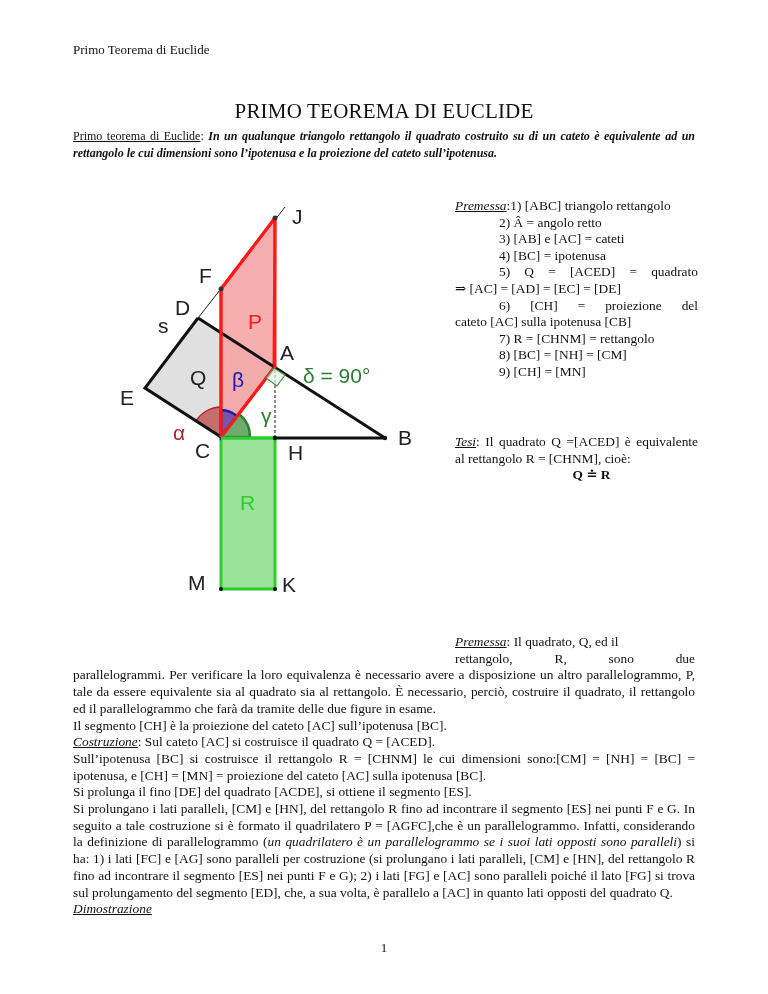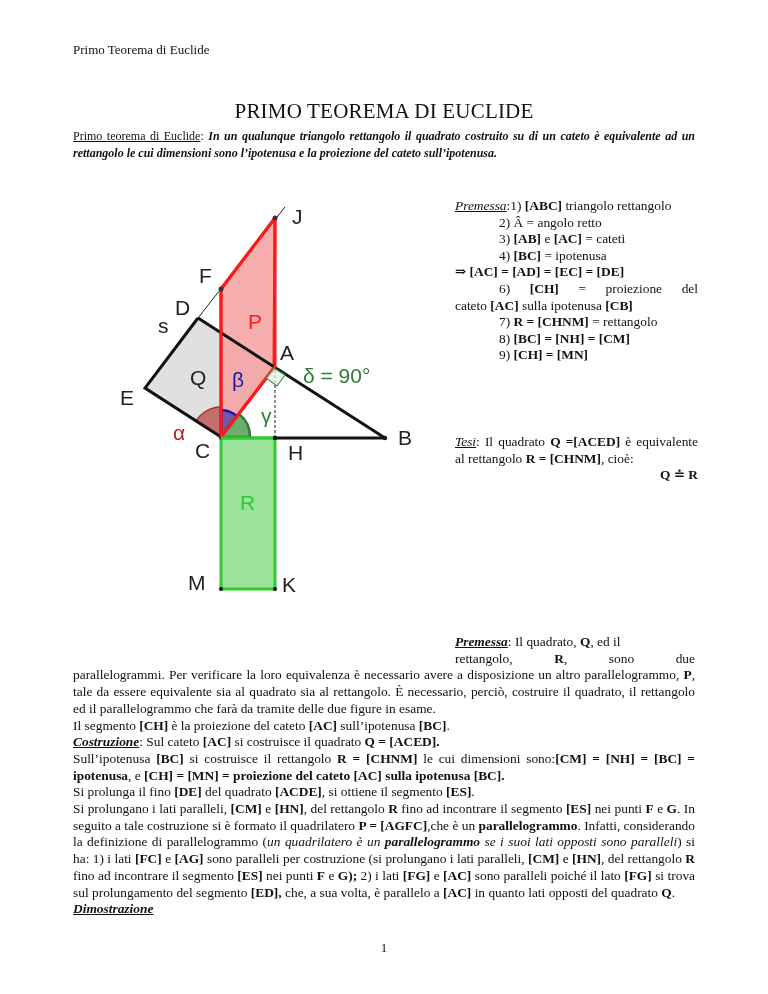--- a/index.html
+++ b/index.html
@@ -6,27 +6,27 @@
   body {
     width: 768px; height: 994px; position: relative; overflow: hidden;
     font-family: "Liberation Serif", "DejaVu Serif", serif; color: #111;
   }
   .header { position: absolute; left: 73px; top: 42px; font-size: 13px; }
   .title { position: absolute; left: 0; width: 768px; top: 99px; text-align: center; font-size: 21px; letter-spacing: 0.2px; }
   .statement { position: absolute; left: 73px; top: 128px; width: 622px; font-size: 12px; line-height: 17px; text-align: justify; }
   .statement .lab { text-decoration: underline; }
   .statement .thm { font-weight: bold; font-style: italic; }
   u { text-decoration: underline; }
-  b { font-weight: bold; }
+  b { font-weight: normal; }
   .hyp { position: absolute; left: 455px; top: 198px; width: 243px; font-size: 13.4px; line-height: 16.6px; }
   .hyp .row { white-space: nowrap; }
   .hyp .ind { padding-left: 44px; }
   .hyp .just { text-align: justify; text-align-last: justify; white-space: normal; }
   .tesi { position: absolute; left: 455px; top: 434px; width: 243px; font-size: 13.4px; line-height: 16.6px; text-align: justify; }
-  .tesi .eq { text-align: right; font-weight: bold; padding-left: 30px; }
+  .tesi .eq { text-align: center; font-weight: bold; padding-left: 30px; }
   .figure { position: absolute; left: 100px; top: 190px; width: 320px; height: 410px; }
   .body-text { position: absolute; left: 73px; top: 616px; width: 622px; font-size: 13.4px; line-height: 16.7px; text-align: justify; }
   .premessa-head { padding-left: 382px; margin-top: 18px; }
   .premessa-2 { padding-left: 382px; text-align: justify; text-align-last: justify; }
   .pagenum { position: absolute; left: 0; width: 768px; top: 940px; text-align: center; font-size: 13px; }
   .fig-label { font-family: "Liberation Sans", "DejaVu Sans", sans-serif; }
 </style>
 </head>
 <body>
 
@@ -96,20 +96,21 @@
   <text class="fig-label" x="240" y="510" font-size="21" fill="#2ecc2e">R</text>
   <text class="fig-label" x="188" y="590" font-size="21" fill="#222">M</text>
   <text class="fig-label" x="282" y="592" font-size="21" fill="#222">K</text>
 </svg>
 
 <div class="hyp">
   <div class="row"><u><i>Premessa</i></u>:<span>1) </span><b>[ABC]</b><span> triangolo rettangolo</span></div>
   <div class="row ind"><span>2) </span><span>Â = angolo retto</span></div>
   <div class="row ind"><span>3) </span><b>[AB]</b><span> e </span><b>[AC]</b><span> = cateti</span></div>
   <div class="row ind"><span>4) </span><b>[BC]</b><span> = ipotenusa</span></div>
+  <div class="row ind just"><span>5) </span><b>Q = [ACED]</b><span> = quadrato</span></div>
   <div class="row"><b>⇒ [AC] = [AD] = [EC] = [DE]</b></div>
   <div class="row ind just"><span>6) </span><b>[CH]</b><span> = proiezione del</span></div>
   <div class="row"><span>cateto </span><b>[AC]</b><span> sulla ipotenusa </span><b>[CB]</b></div>
   <div class="row ind"><span>7) </span><b>R = [CHNM]</b><span> = rettangolo</span></div>
   <div class="row ind"><span>8) </span><b>[BC] = [NH] = [CM]</b></div>
   <div class="row ind"><span>9) </span><b>[CH] = [MN]</b></div>
 </div>
 
 <div class="tesi">
   <div><u><i>Tesi</i></u><span>: Il quadrato </span><b>Q =[ACED]</b><span> è equivalente al rettangolo </span><b>R = [CHNM]</b><span>, cioè:</span></div>

